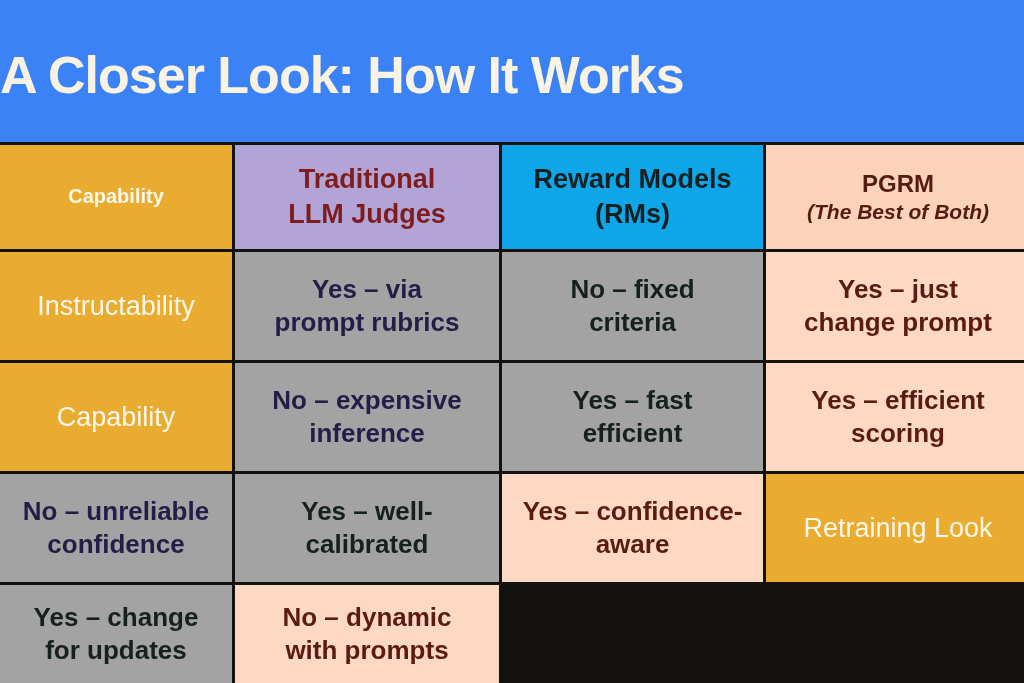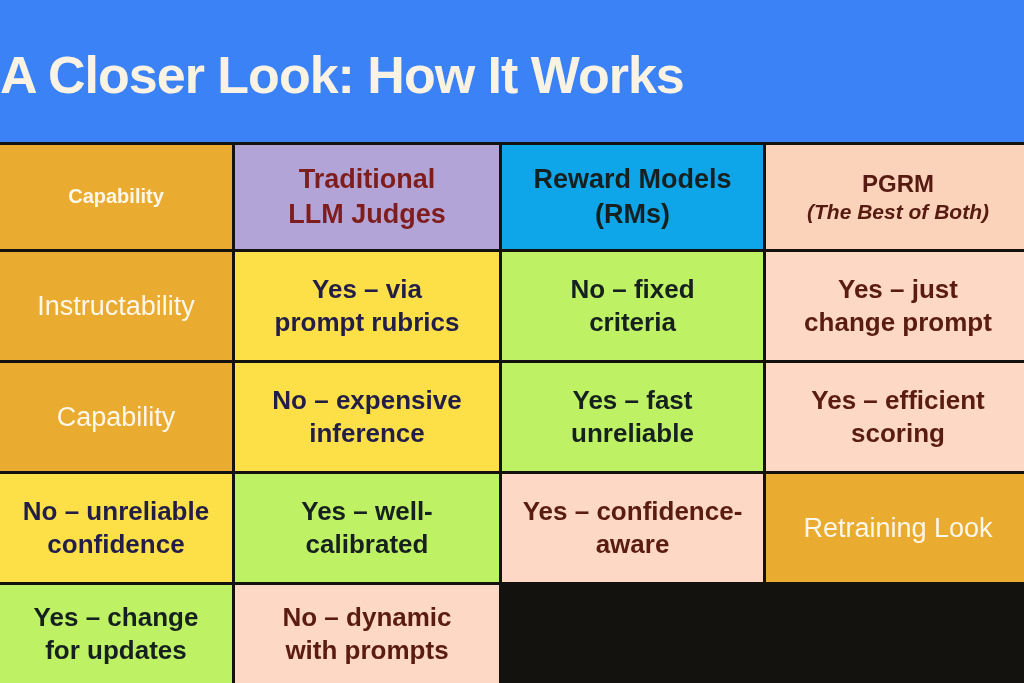--- a/index.html
+++ b/index.html
@@ -56,23 +56,23 @@
     text-align: center;
     white-space: pre-line;
     line-height: 1.28;
     padding: 2px 6px;
     box-sizing: border-box;
   }
 
   
   .cap-head, .cap-cell { background: #EAAB31; color: #FDF7EA; }
   .llm-head            { background: #B2A4D7; color: #7f1d1d; }
-  .llm-cell            { background: #fde047; color: #221E48; }
+  .llm-cell            { background: #a3a3a3; color: #221E48; }
   .rm-head             { background: #0ea5e9; color: #16211F; }
-  .rm-cell             { background: #bef264; color: #16211F; }
+  .rm-cell             { background: #a3a3a3; color: #16211F; }
   .pgrm-head           { background: #FBD2BA; color: #551A10; }
   .pgrm-cell           { background: #FCD8C5; color: #5A1B10; }
 
   
   .head-text   { font-size: 27px; font-weight: 700; }
   .cap-head    { font-size: 20px; font-weight: 700; }
   .cap-cell    { font-size: 27px; font-weight: 400; }
   .body-text   { font-size: 26px; font-weight: 700; }
   .pgrm-title  { font-size: 24px; font-weight: 700; line-height: 1.25; }
   .pgrm-sub    { font-size: 21px; font-weight: 700; line-height: 1.25; font-style: italic; }
@@ -103,21 +103,21 @@
 prompt rubrics</div>
     <div class="cell rm-cell body-text">No – fixed
 criteria</div>
     <div class="cell pgrm-cell body-text">Yes – just
 change prompt</div>
 
     <div class="cell cap-cell">Capability</div>
     <div class="cell llm-cell body-text">No – expensive
 inference</div>
     <div class="cell rm-cell body-text">Yes – fast
-unreliable</div>
+efficient</div>
     <div class="cell pgrm-cell body-text">Yes – efficient
 scoring</div>
 
     <div class="cell llm-cell body-text">No – unreliable
 confidence</div>
     <div class="cell rm-cell body-text">Yes – well-
 calibrated</div>
     <div class="cell pgrm-cell body-text">Yes – confidence-
 aware</div>
 

